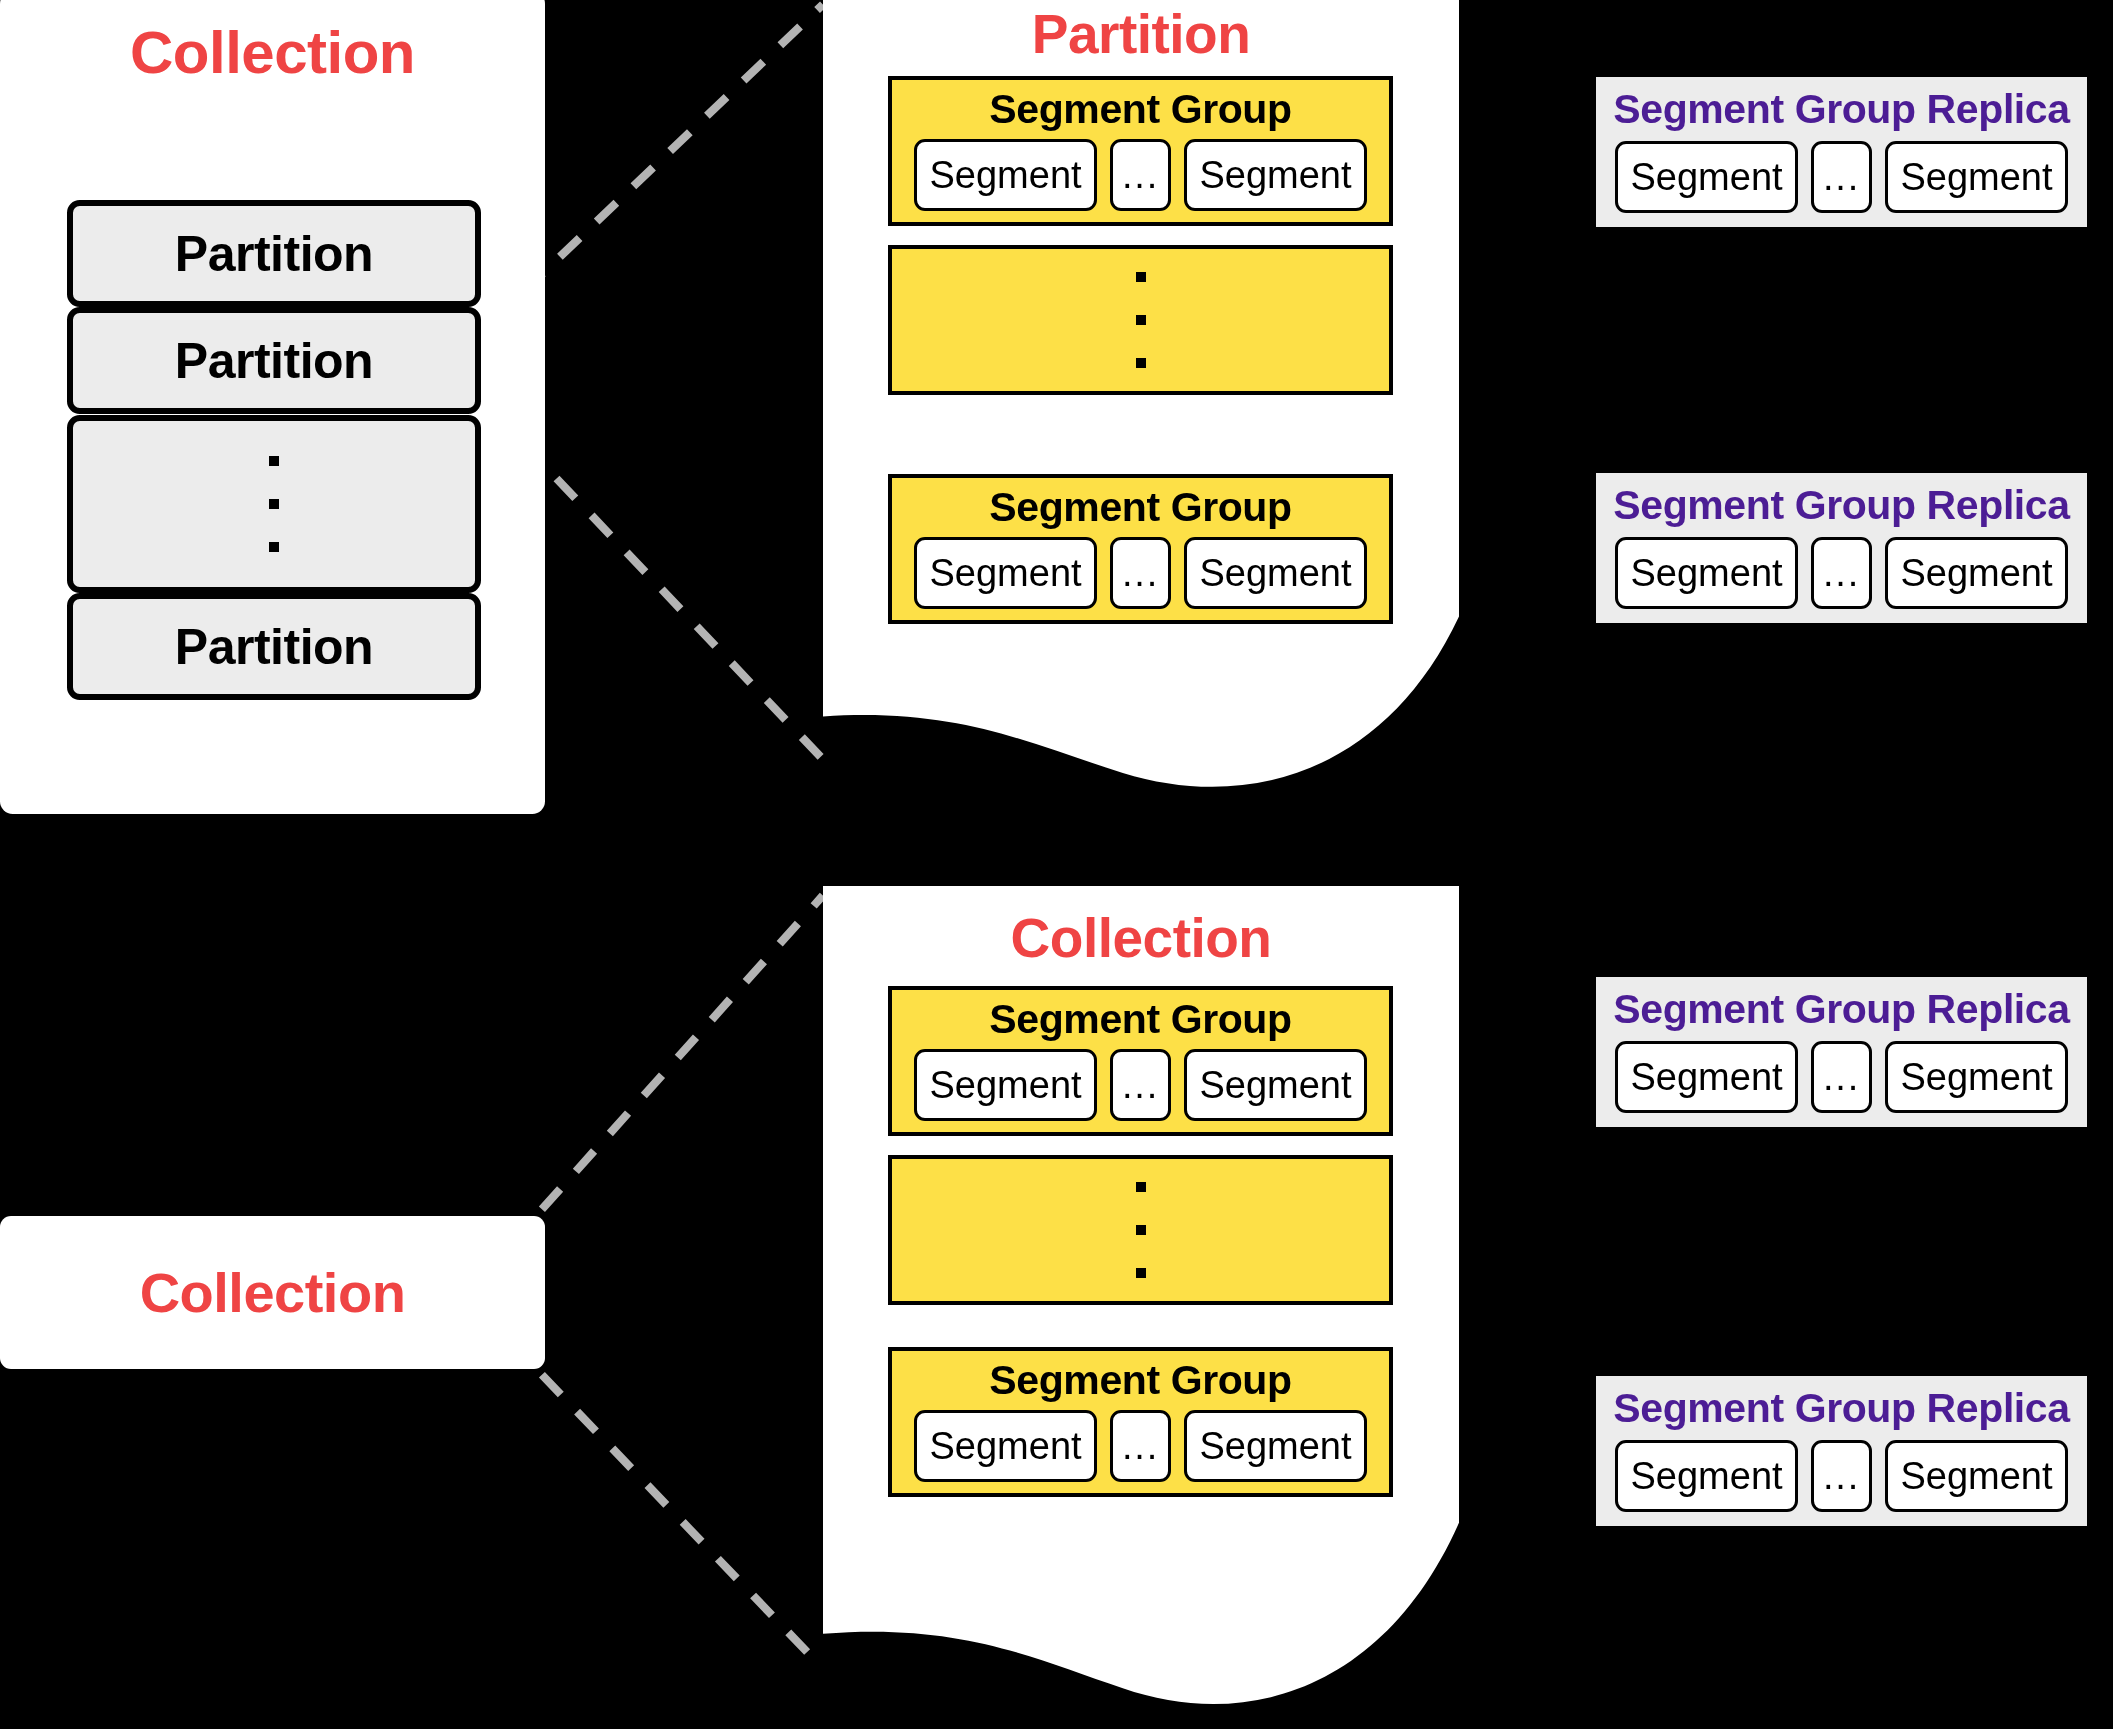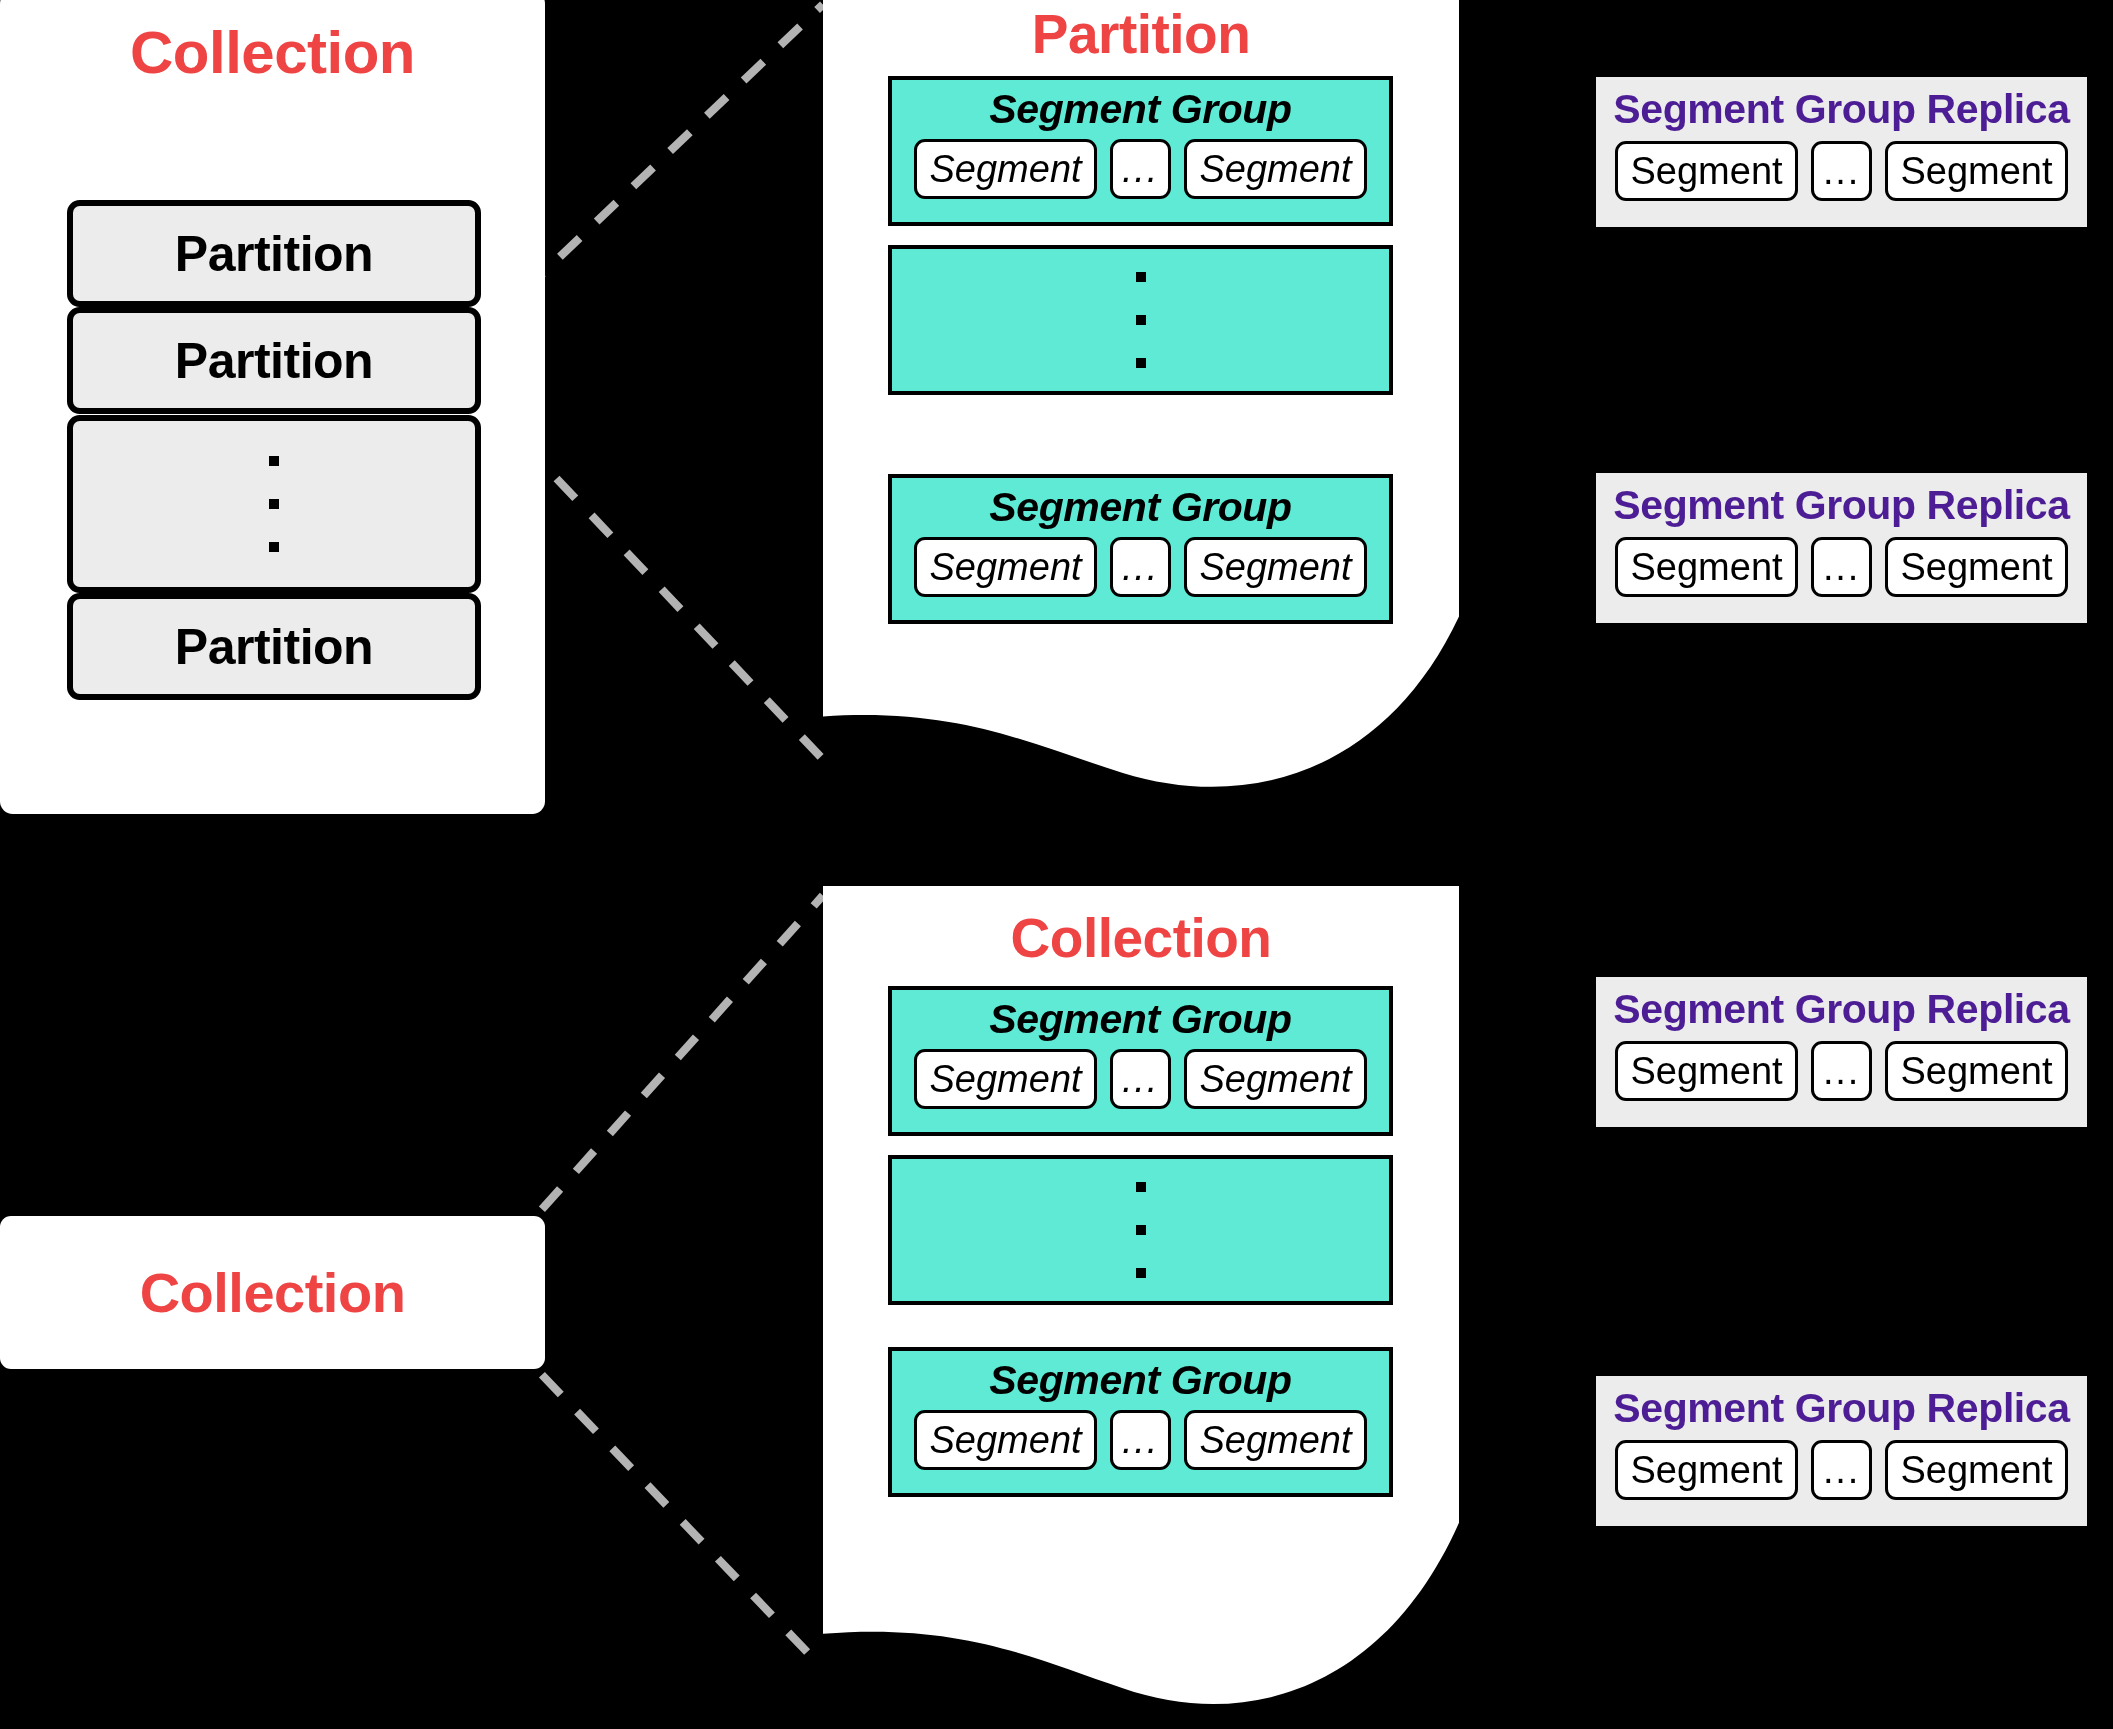--- a/index.html
+++ b/index.html
@@ -79,24 +79,23 @@
     display: block;
   }
   .torn-content {
     position: absolute;
     inset: 0;
   }
 
   
   .seg-group {
     position: absolute;
-    background: #5eead4;
+    background: #fde047;
     border: 4.5px solid #000000;
     box-sizing: border-box;
-    font-style: italic;
   }
   .seg-group.empty {
     display: flex;
     align-items: center;
     justify-content: center;
   }
   .seg-group-title {
     text-align: center;
     font-weight: 700;
     font-size: 41px;
@@ -117,21 +116,21 @@
     background: #ffffff;
     border: 3.6px solid #000000;
     border-radius: 11px;
     box-sizing: border-box;
     display: flex;
     align-items: center;
     justify-content: center;
     font-size: 38px;
     color: #000000;
     font-weight: 400;
-    height: 60px;
+    height: 72px;
     padding: 0 12.7px;
     line-height: 1;
   }
   .seg-box.wide { min-width: 171px; }
   .seg-box.dots { min-width: 51px; padding: 0 9px; letter-spacing: 1.8px; }
 
   
   .replica {
     position: absolute;
     background: #ececec;

